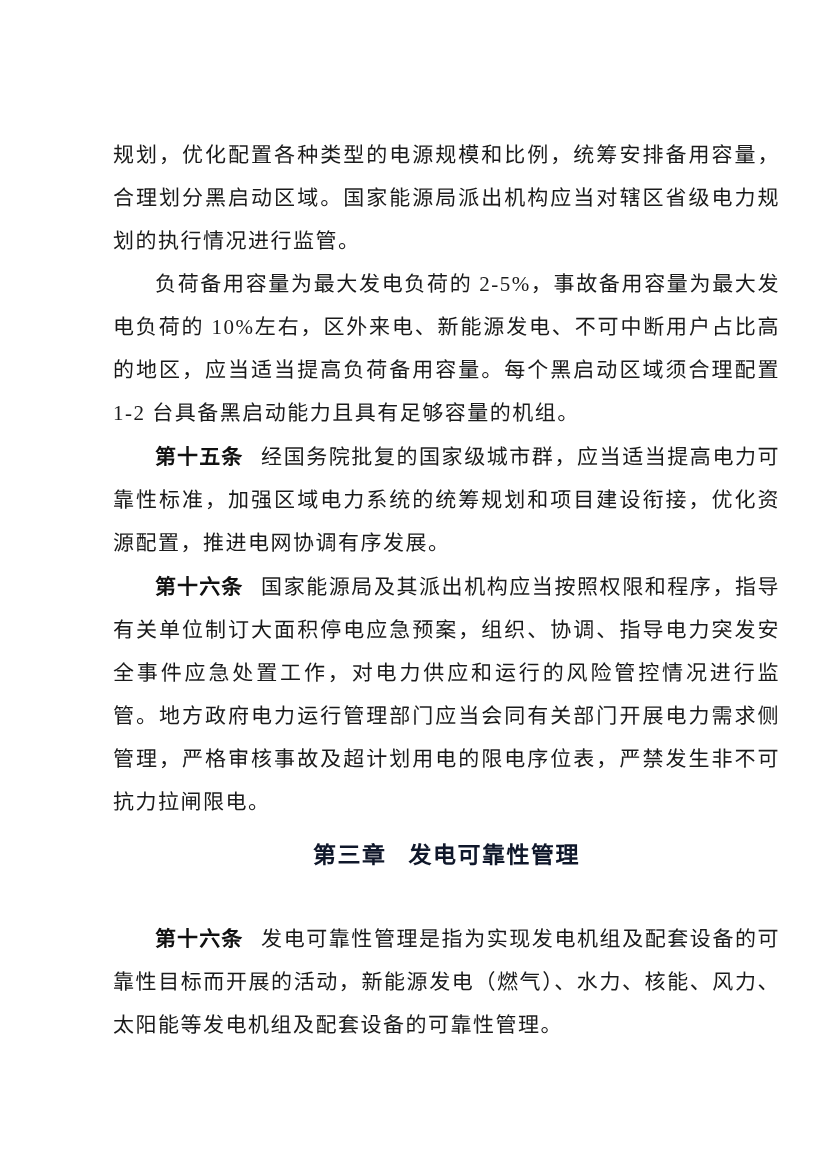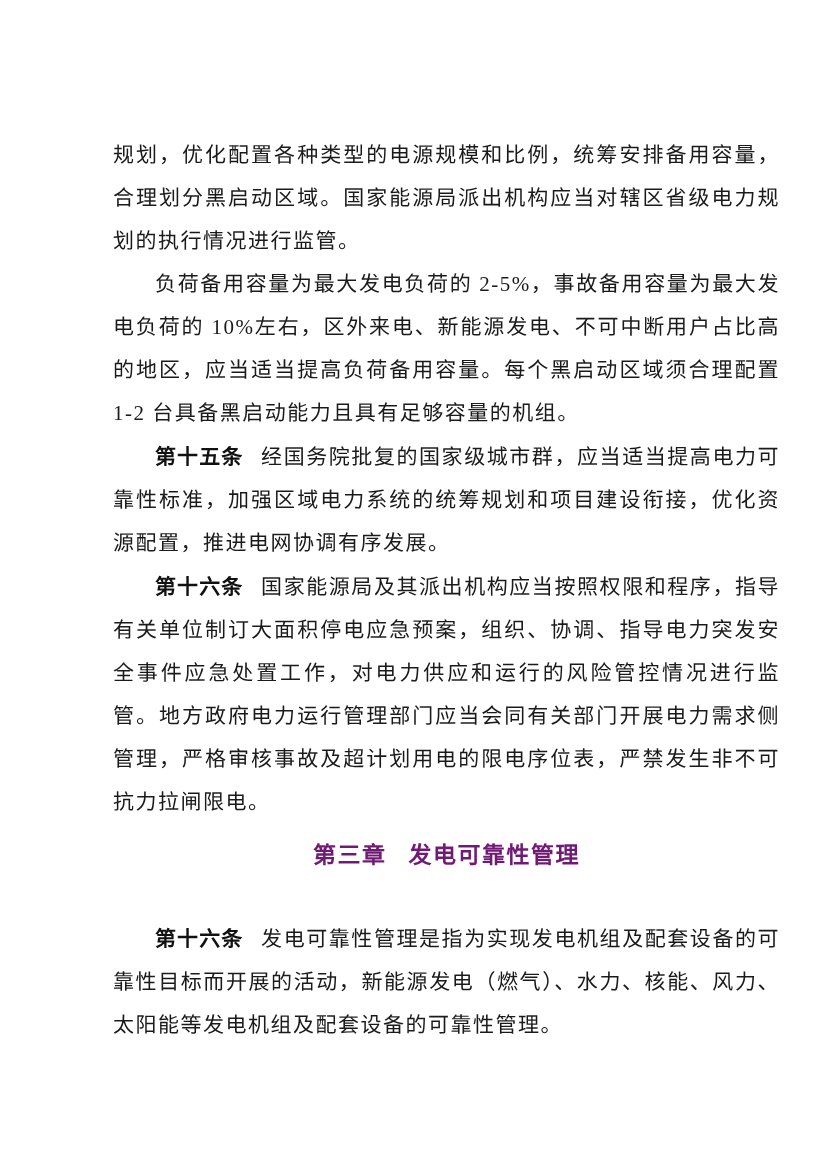--- a/index.html
+++ b/index.html
@@ -36,21 +36,21 @@
     color: #111111;
   }
   .chapter {
     margin: 10px 0 40px 0;
     text-align: center;
     font-family: "Liberation Sans", sans-serif;
     font-weight: 700;
     font-size: 23px;
     line-height: 43px;
     letter-spacing: 1.5px;
-    color: #701a75;
+    color: #0f172a;
   }
   .ch-no { margin-right: 0.95em; }
 </style>
 </head>
 <body>
 
 <div class="page">
 
   <p class="para">规划，优化配置各种类型的电源规模和比例，统筹安排备用容量，合理划分黑启动区域。国家能源局派出机构应当对辖区省级电力规划的执行情况进行监管。</p>
 

